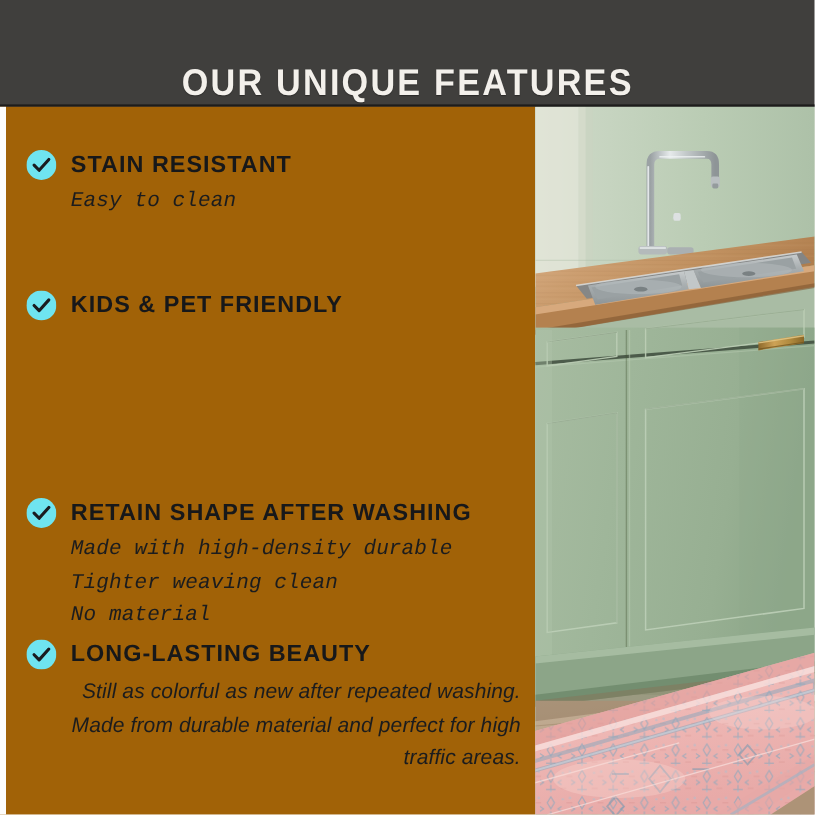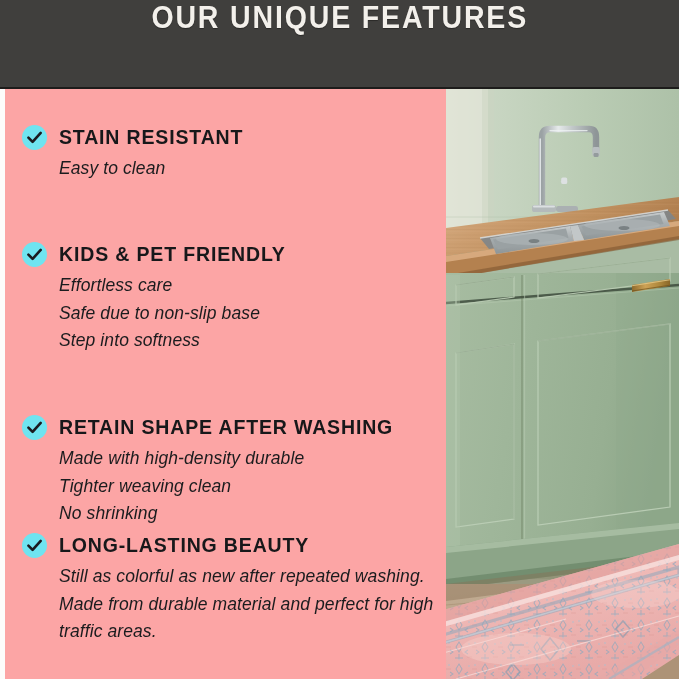--- a/index.html
+++ b/index.html
@@ -25,21 +25,21 @@
   .header-bar {
     position: absolute;
     left: 0;
     top: 0;
     width: 679px;
     height: 89px;
     background: #403F3D;
     box-sizing: border-box;
     border-bottom: 2px solid #1d1c1b;
     display: flex;
-    align-items: flex-start;
+    align-items: flex-end;
     justify-content: center;
   }
   .header-title {
     color: #F3F0EB;
     font-family: "Liberation Sans Narrow", "Liberation Sans", sans-serif;
     font-size: 31px;
     font-weight: bold;
     letter-spacing: 2.0px;
     text-transform: uppercase;
     white-space: nowrap;
@@ -56,21 +56,21 @@
     height: 590px;
   }
 
   
   .features-panel {
     position: absolute;
     left: 0;
     top: 0;
     width: 446px;
     height: 590px;
-    background: #fca5a5;
+    background: #a16207;
     box-sizing: border-box;
     border-left: 5px solid #FDFCFB;
     overflow: hidden;
   }
 
   .feature {
     position: absolute;
     left: 17px;
     width: 415px;
   }
@@ -99,37 +99,38 @@
     text-transform: uppercase;
     white-space: nowrap;
   }
   .feature-lines {
     margin: 0;
     padding: 4px 0 0 37px;
     list-style: none;
   }
   .feature-lines li {
     color: #1B1C1E;
-    font-family: Liberation Sans, sans-serif;
+    font-family: Liberation Mono, monospace;
     font-style: italic;
     font-size: 17.5px;
     line-height: 27.5px;
     letter-spacing: 0.1px;
     white-space: nowrap;
   }
   .feature-paragraph {
     margin: 0;
     padding: 4px 0 0 37px;
     color: #1B1C1E;
     font-family: "Liberation Sans", sans-serif;
     font-style: italic;
     font-size: 17.5px;
     line-height: 27.5px;
     letter-spacing: 0.1px;
     max-width: 375px;
+    text-align: right;
   }
 
   
   #feature-0 { top: 36px; }
   #feature-1 { top: 153px; }
   #feature-2 { top: 298px; margin-top: 28px; }
   #feature-3 { top: 444px; }
 
   
   .photo-panel {
@@ -174,41 +175,36 @@
       <div class="feature" id="feature-1">
         <div class="feature-head">
           <span class="check-icon">
             <svg width="25" height="25" viewBox="0 0 25 25">
               <circle cx="12.5" cy="12.5" r="12.5" fill="#6FE4F0"></circle>
               <path d="M6.4 12.6 L10.6 16.9 L18.7 7.9" fill="none" stroke="#1A1B20" stroke-width="2.6" stroke-linecap="round" stroke-linejoin="round"></path>
             </svg>
           </span>
           <h2 class="feature-title">KIDS &amp; PET FRIENDLY</h2>
         </div>
-        <ul class="feature-lines">
-          <li>Effortless care</li>
-          <li>Safe due to non-slip base</li>
-          <li>Step into softness</li>
-        </ul>
       </div>
 
       <div class="feature" id="feature-2">
         <div class="feature-head">
           <span class="check-icon">
             <svg width="25" height="25" viewBox="0 0 25 25">
               <circle cx="12.5" cy="12.5" r="12.5" fill="#6FE4F0"></circle>
               <path d="M6.4 12.6 L10.6 16.9 L18.7 7.9" fill="none" stroke="#1A1B20" stroke-width="2.6" stroke-linecap="round" stroke-linejoin="round"></path>
             </svg>
           </span>
           <h2 class="feature-title">RETAIN SHAPE AFTER WASHING</h2>
         </div>
         <ul class="feature-lines">
           <li>Made with high-density durable</li>
           <li>Tighter weaving clean</li>
-          <li>No shrinking</li>
+          <li>No material</li>
         </ul>
       </div>
 
       <div class="feature" id="feature-3">
         <div class="feature-head">
           <span class="check-icon">
             <svg width="25" height="25" viewBox="0 0 25 25">
               <circle cx="12.5" cy="12.5" r="12.5" fill="#6FE4F0"></circle>
               <path d="M6.4 12.6 L10.6 16.9 L18.7 7.9" fill="none" stroke="#1A1B20" stroke-width="2.6" stroke-linecap="round" stroke-linejoin="round"></path>
             </svg>

